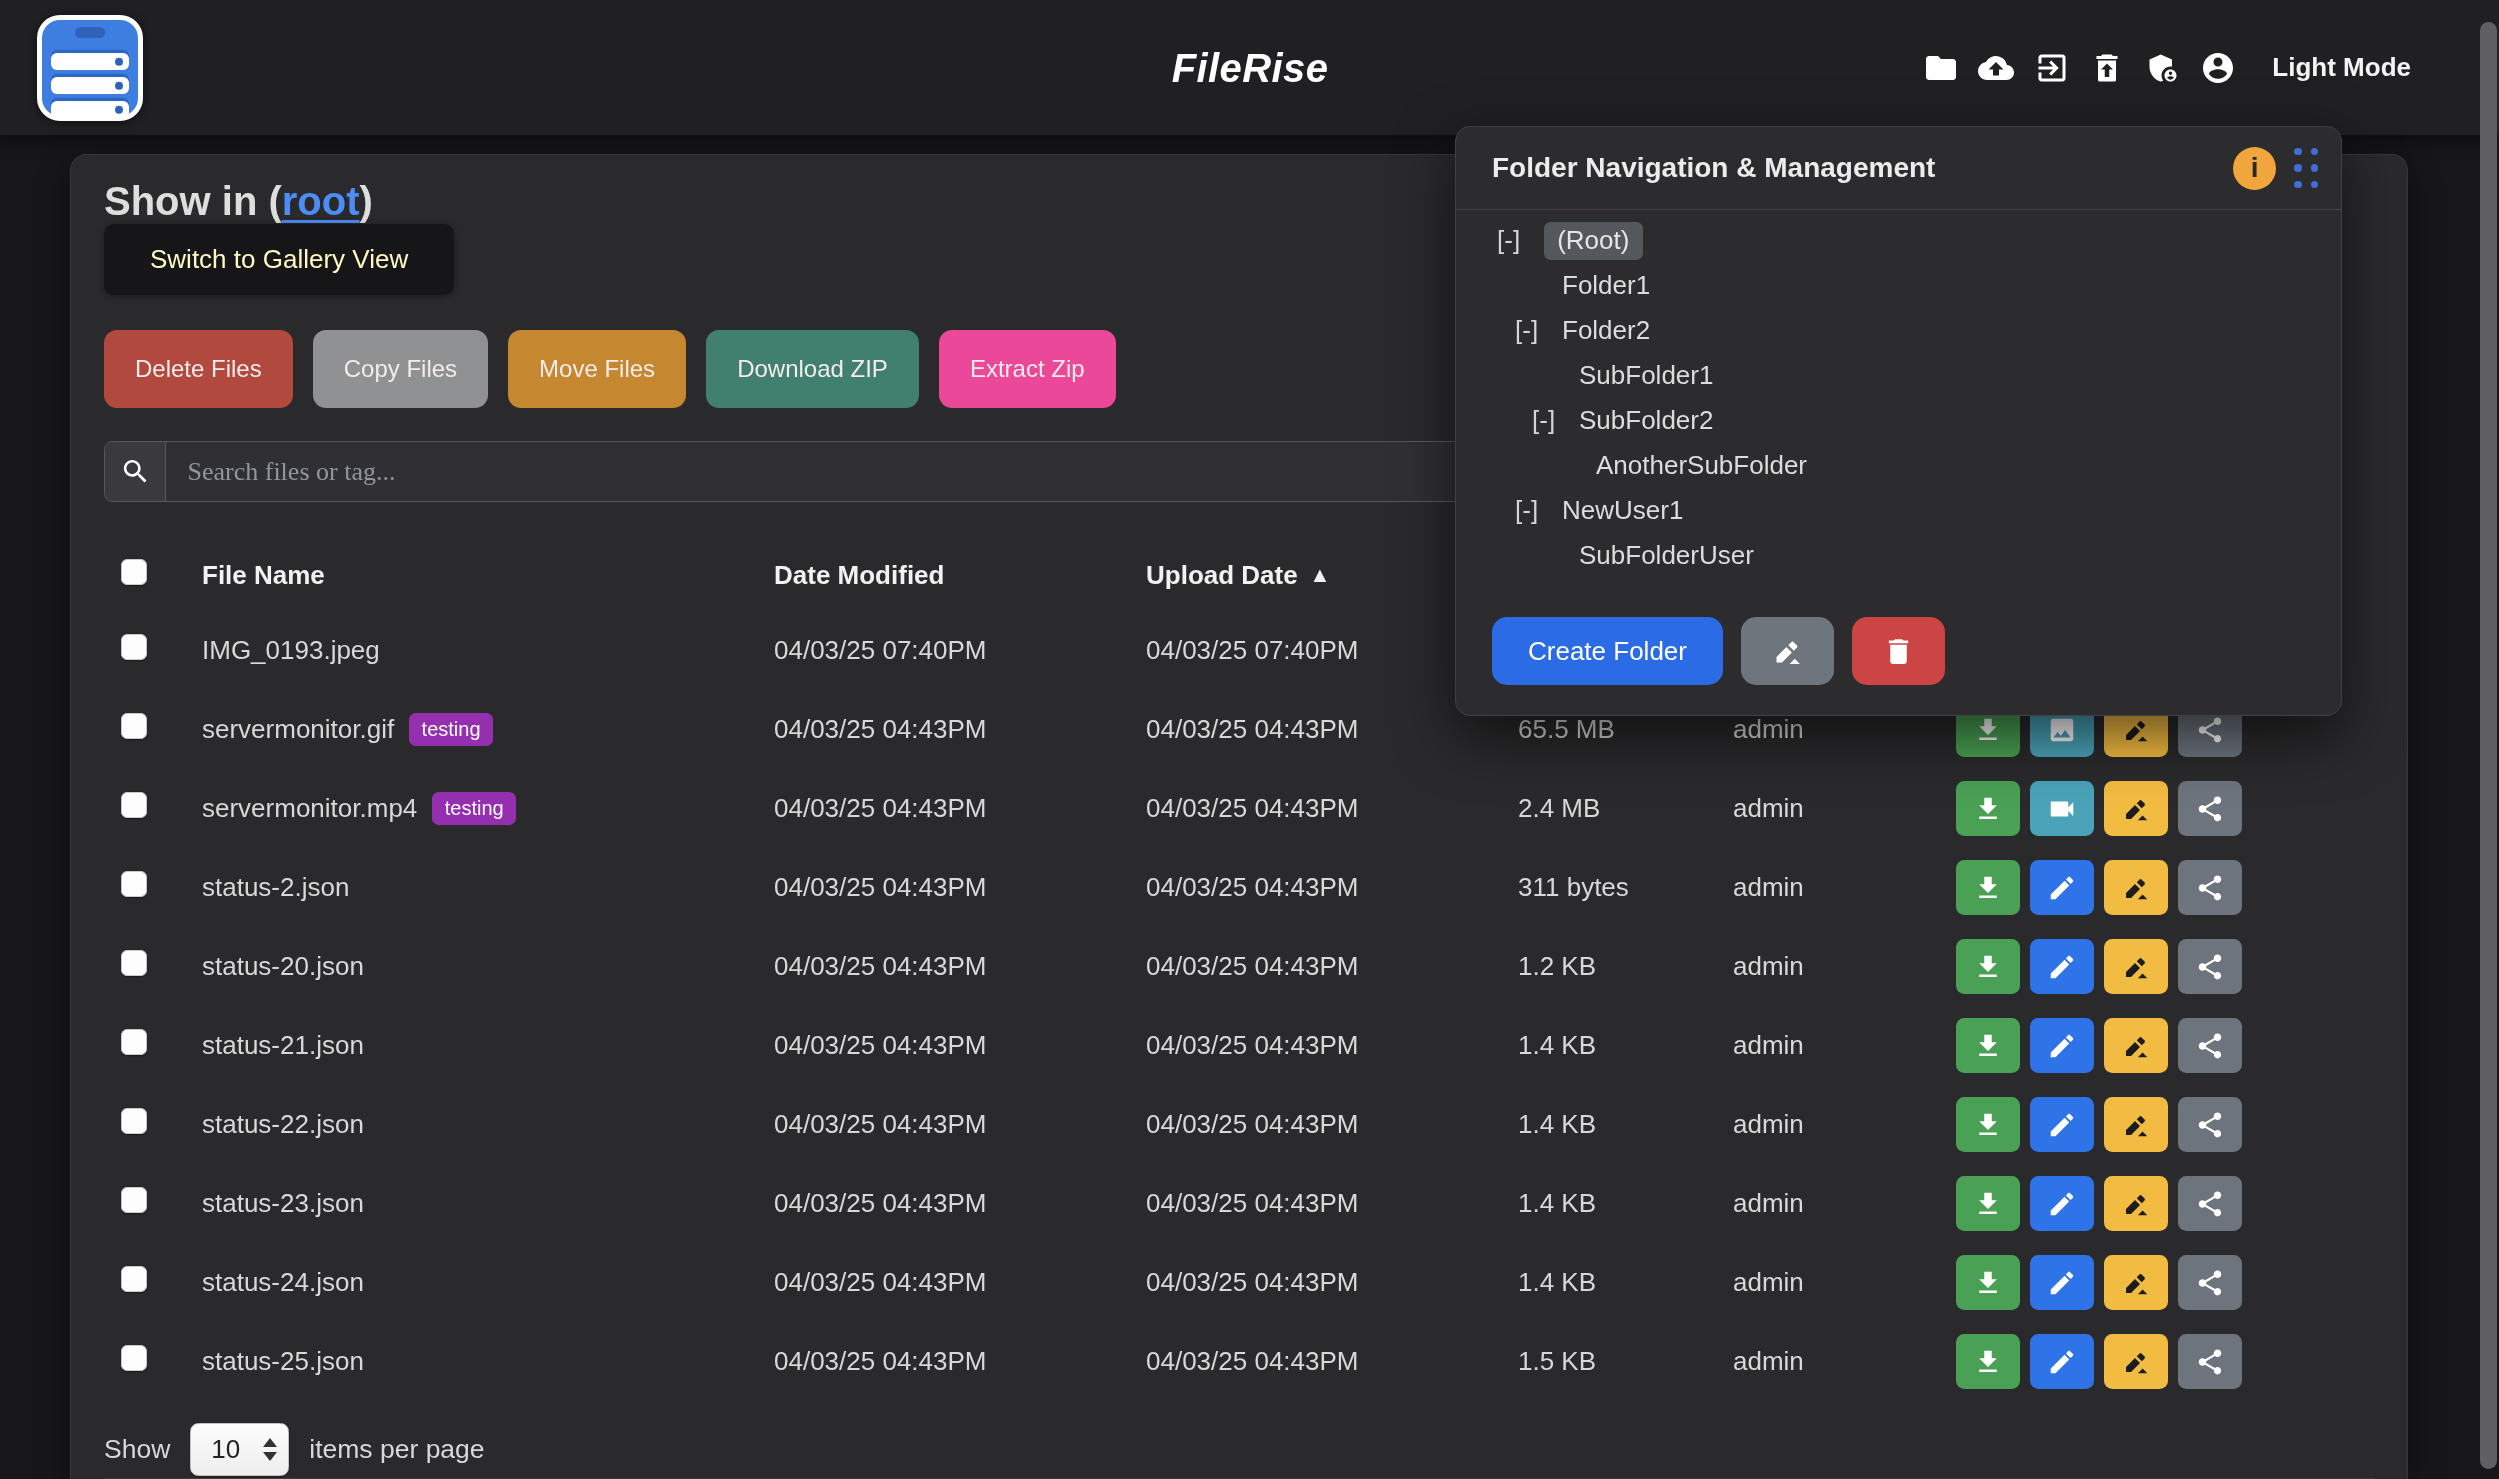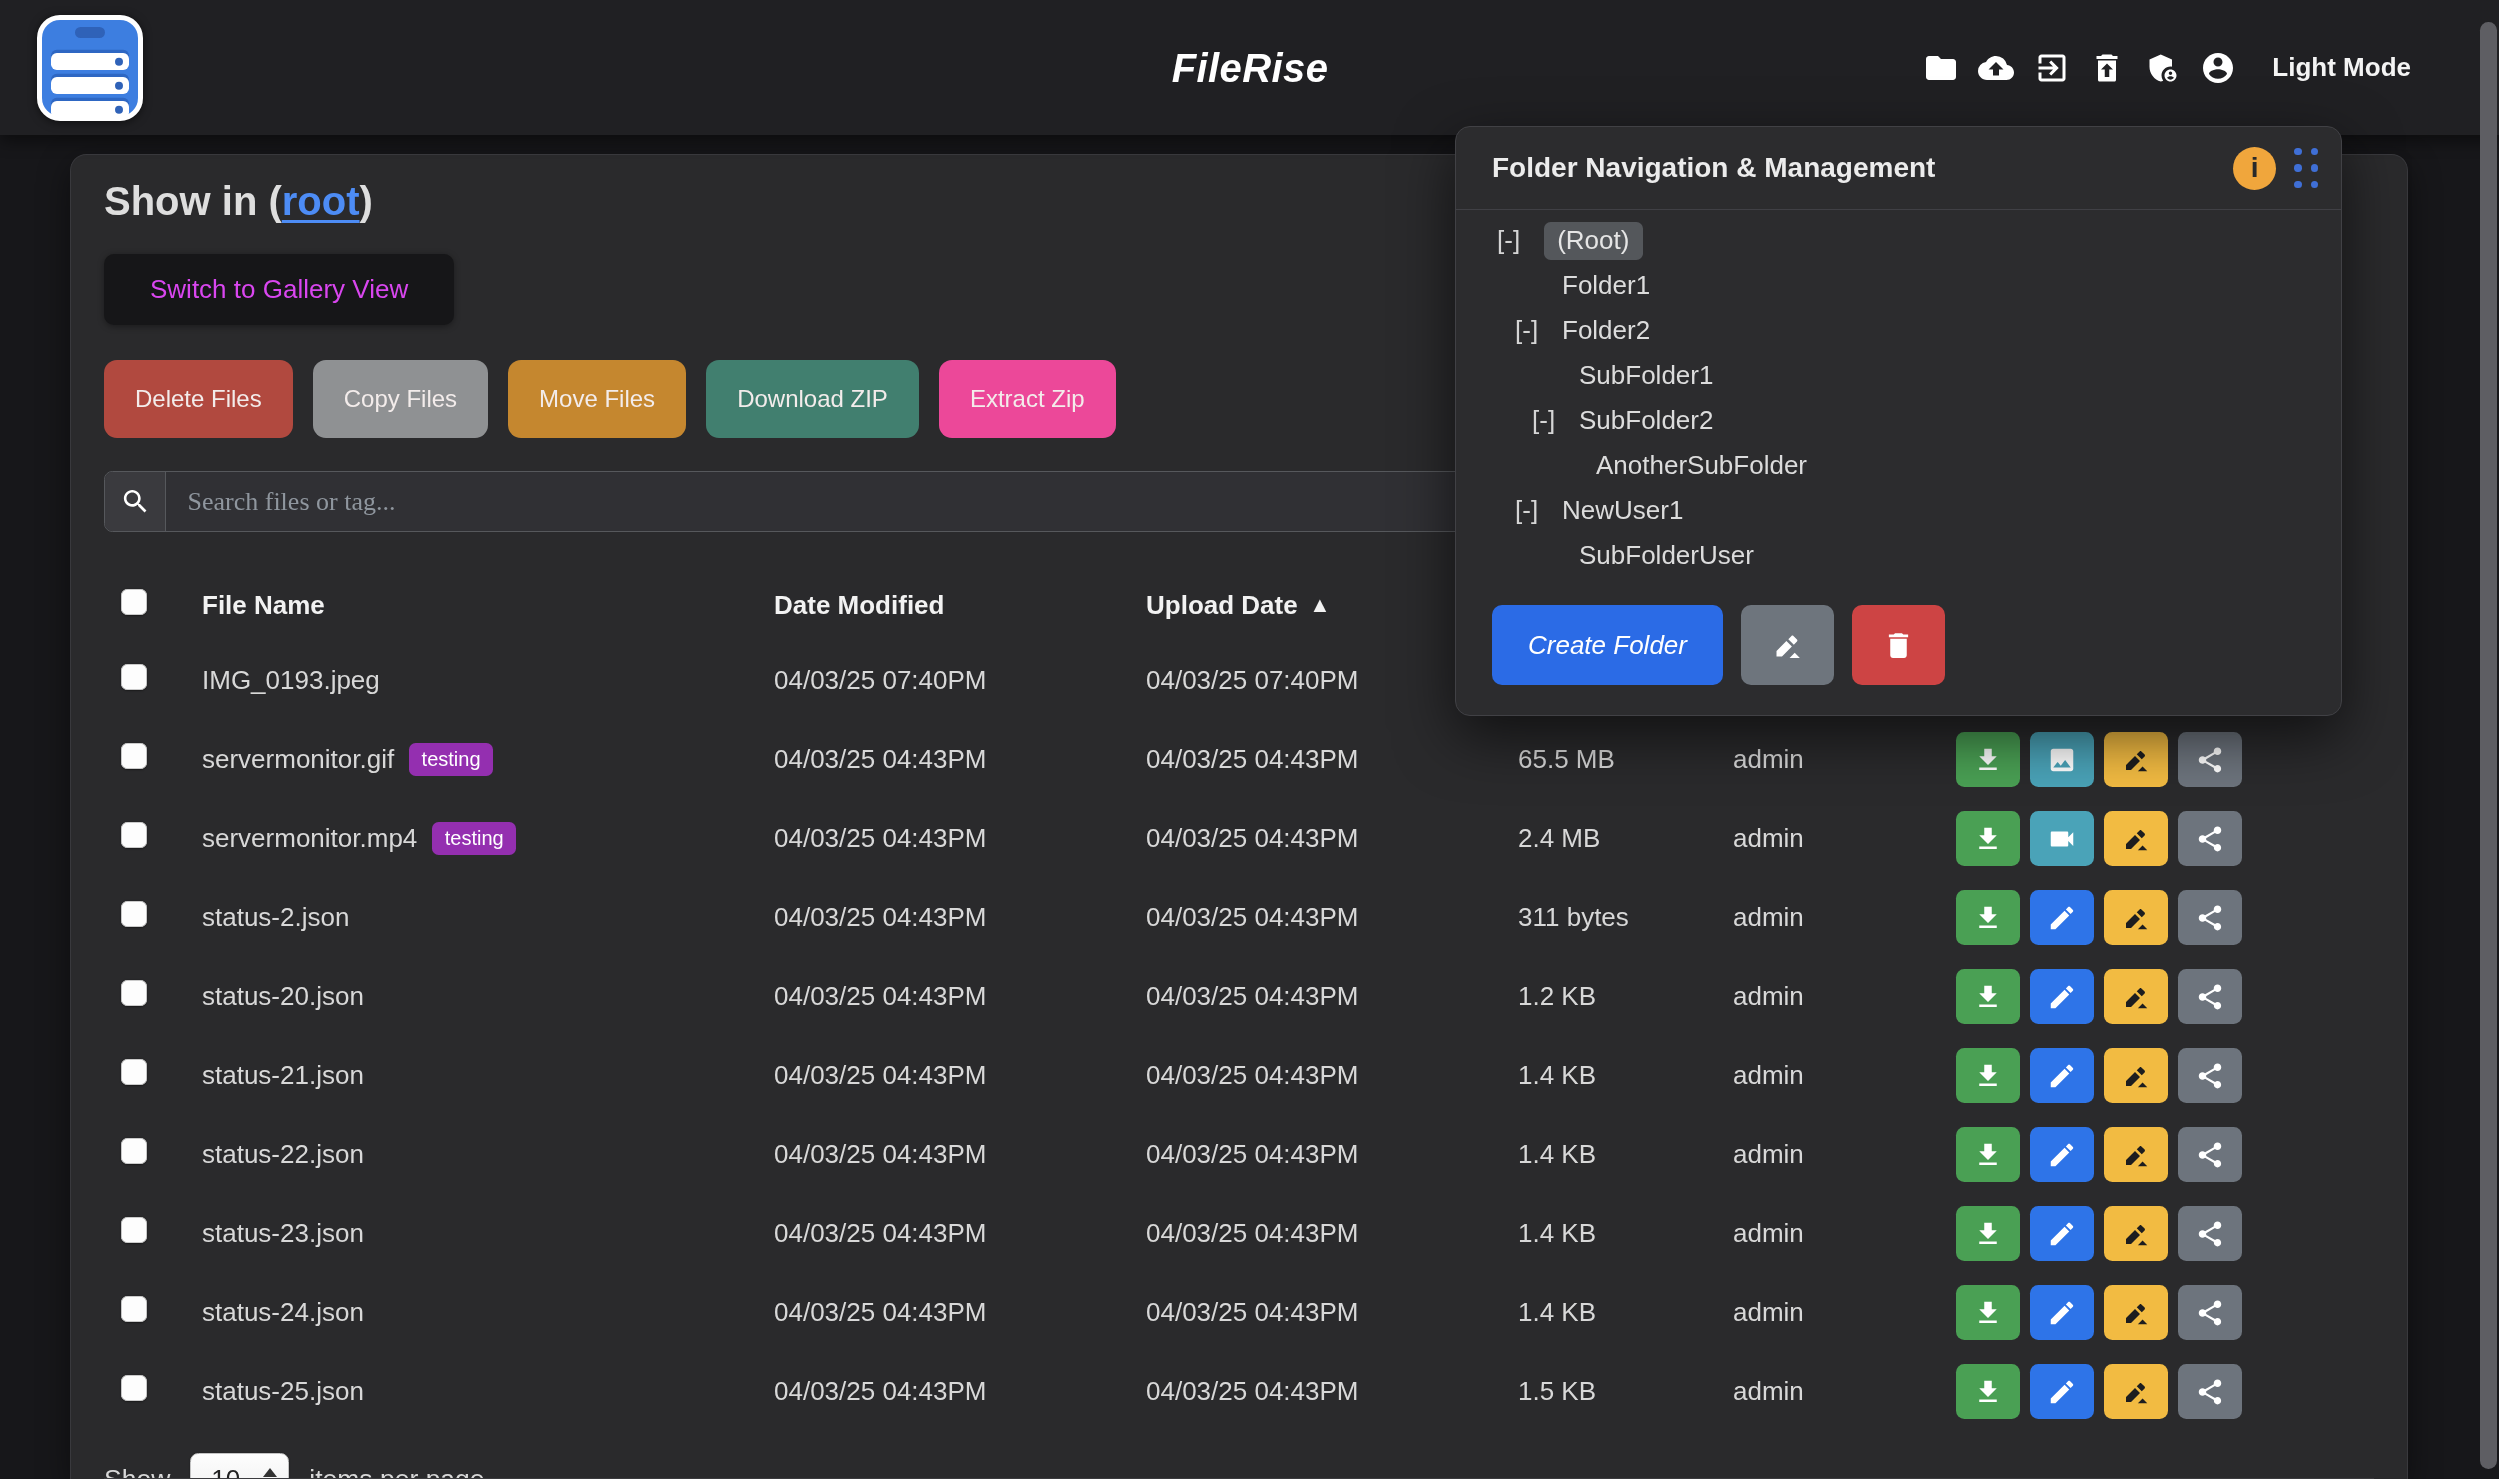--- a/index.html
+++ b/index.html
@@ -24,22 +24,22 @@
   .hicon { width:38px; height:38px; color:#fff; display:flex; align-items:center; justify-content:center; cursor:pointer; }
   .hicon svg { width:36px; height:36px; }
   .lightmode { color:#f4f4f4; font-size:26px; font-weight:600; margin-left:18px; cursor:pointer; }
 
   
   .card { position:absolute; left:70px; top:154px; width:2338px; height:1326px; background:#2a2a2c;
           border:0.8px solid #39393d; border-bottom:none; border-radius:16.5px 16.5px 0 0; padding:0 33px;
           box-shadow:0 10px 33px rgba(0,0,0,.45); }
   .page-heading { margin-top:23px; font-size:40px; font-weight:bold; color:#dedede; line-height:46px; }
   .page-heading a { color:#4d8cf5; text-decoration:underline; text-decoration-thickness:2.5px; text-underline-offset:5px; }
-  .gallery-btn { display:inline-flex; align-items:center; margin-top:30px; height:71px; padding:0 46px;
-                 background:#161618; color:#d946ef; font-size:26px; border:none; border-radius:10px;
+  .gallery-btn { display:inline-flex; align-items:center; height:71px; padding:0 46px;
+                 background:#161618; color:#fef9c3; font-size:26px; border:none; border-radius:10px;
                  cursor:pointer; box-shadow:0 1.7px 6.6px rgba(0,0,0,.35); }
   .actions-row { display:flex; gap:20px; margin-top:35px; }
   .actions-row button { height:78px; padding:0 31px; border:none; border-radius:13px; color:#f3eceb;
                         font-size:24px; cursor:pointer; }
   .search-bar { margin-top:33px; width:1380px; height:61px; display:flex; align-items:stretch;
                 border:1.7px solid #56585c; border-radius:8.3px; background:#303034; overflow:hidden; }
   .search-icon-box { width:61px; background:#3a3a3e; border-right:1.7px solid #56585c; display:flex;
                      align-items:center; justify-content:center; color:#fff; }
   .search-icon-box svg { width:31px; height:31px; }
   .search-bar input { flex:1; background:transparent; border:none; outline:none; color:#dddddd;
@@ -89,22 +89,22 @@
                cursor:pointer; margin-right:18px; }
   .info-icon::before { content:"i"; }
   .drag-dots { display:grid; grid-template-columns:repeat(2,7.4px); grid-template-rows:repeat(3,7.4px);
                gap:9px; cursor:grab; }
   .drag-dots i { width:7.4px; height:7.4px; border-radius:50%; background:#3f6fd6; }
   .tree { padding-top:8.3px; }
   .tree-item { height:45px; display:flex; align-items:center; gap:10px; color:#dcdcdc; font-size:26px; cursor:pointer; }
   .tree-prefix { width:37px; text-align:left; color:#d5d5d5; }
   .tree-label.sel { background:#54575b; padding:3.3px 13.2px; border-radius:6.6px; color:#e5e5e5; }
   .panel-btns { position:absolute; left:36px; bottom:30px; display:flex; gap:18px; }
-  .panel-btns .pbtn { height:80px; border:none; border-radius:10px; display:flex; align-items:center;
-                      justify-content:center; color:#fff; cursor:pointer; font-size:26px;font-style:italic; }
+  .panel-btns .pbtn { height:68px; border:none; border-radius:15px; display:flex; align-items:center;
+                      justify-content:center; color:#fff; cursor:pointer; font-size:26px; }
   .pbtn.create { background:#2b6be6; padding:0 36px; }
   .pbtn.edit   { background:#6e757d; width:93px; }
   .pbtn.del    { background:#cd4444; width:93px; }
   .pbtn svg { width:33px; height:33px; }
 
   
   .scroll-thumb { position:absolute; right:3.3px; top:21.5px; width:16.5px; height:1447px; background:#5e5e63;
                   border-radius:8.3px; z-index:30; }
 </style>
 </head>

